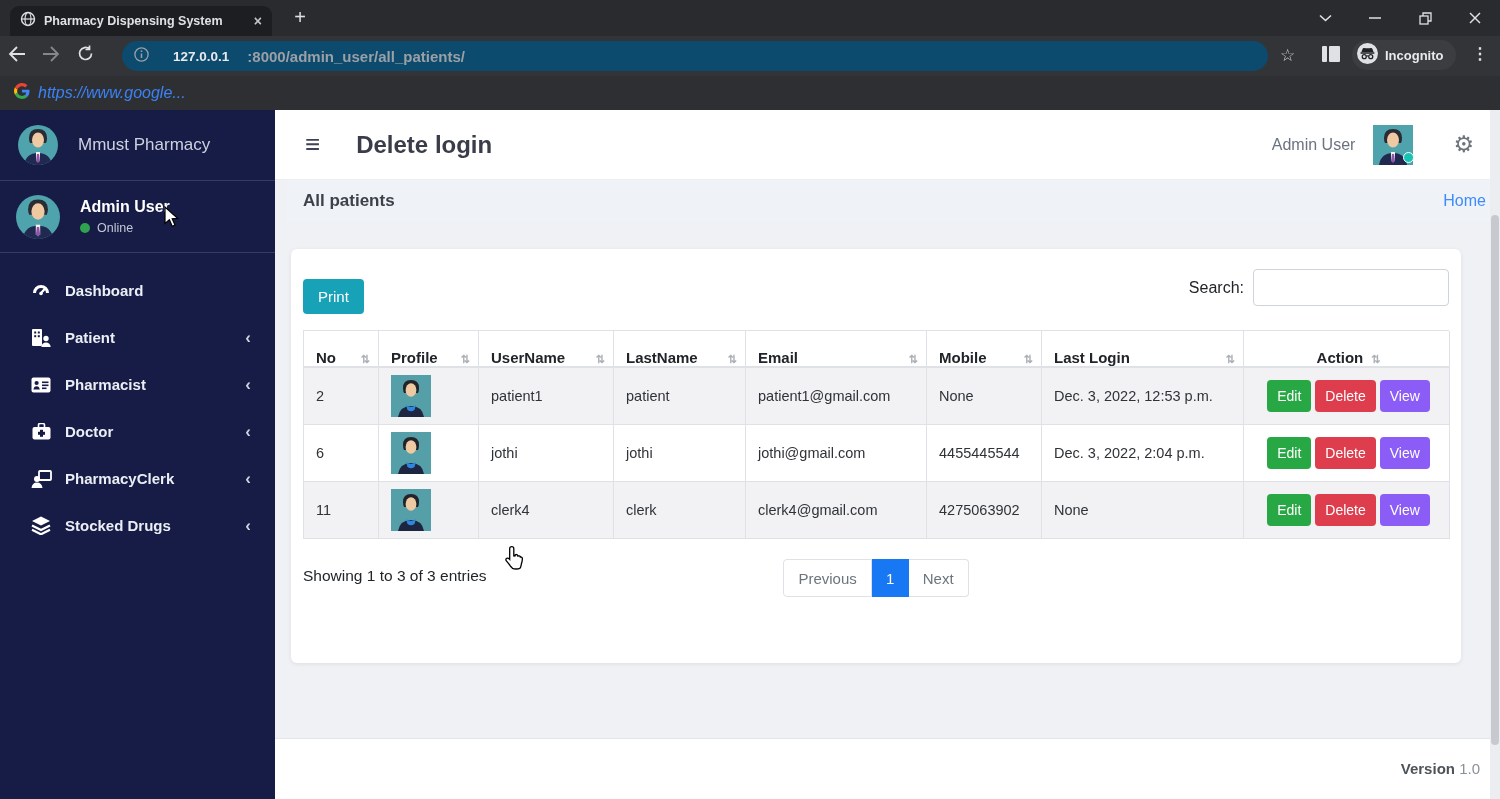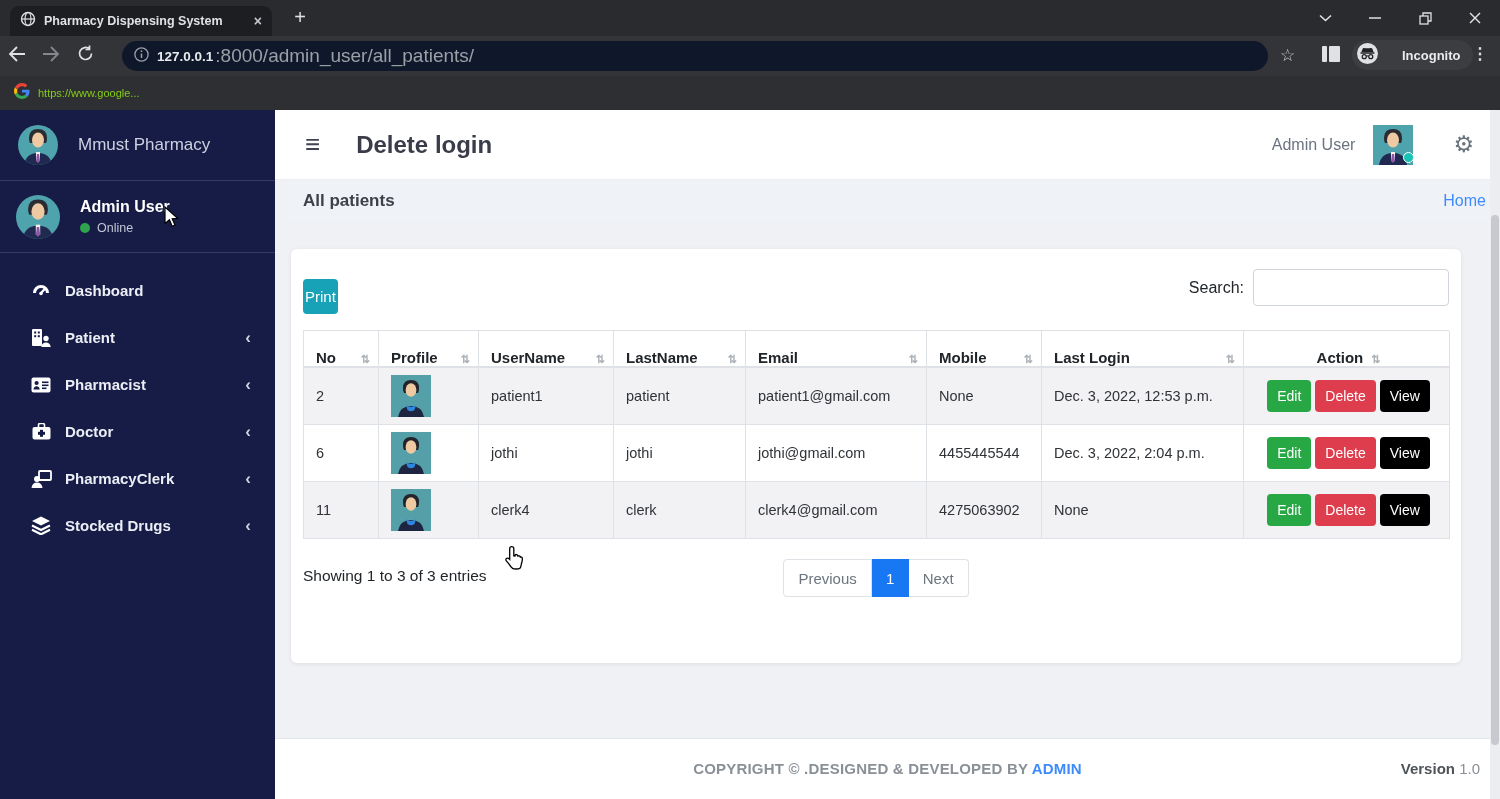--- a/index.html
+++ b/index.html
@@ -10,31 +10,31 @@
   .titlebar { position:absolute; left:0; top:0; width:1500px; height:36px; background:#2a2b2e; }
   .tab { position:absolute; left:10px; top:6px; width:262px; height:30px; background:#1d1e21; border-radius:9px 9px 0 0; display:flex; align-items:center; gap:8px; padding:0 10px;font-weight:bold; }
   .tab-title { flex:1; color:#dfe1e5; font-size:12.5px; white-space:nowrap; overflow:hidden; }
   .tab-close { color:#c3c6cb; font-size:14px; cursor:pointer; }
   .newtab { position:absolute; left:286px; top:4px; color:#dfe1e5; font-size:20px; width:28px; height:28px; text-align:center; line-height:26px; }
   .wincontrols { position:absolute; right:0; top:0; height:36px; display:flex; align-items:center; }
   .winbtn { width:50px; height:36px; display:flex; align-items:center; justify-content:center; }
 
   .toolbar { position:absolute; left:0; top:36px; width:1500px; height:40px; background:#333438; display:flex; align-items:center; }
   .navic { width:34px; text-align:center; font-size:17px; }
-  .urlbar { position:absolute; left:122px; top:5px; width:1146px; height:30px; background:#0f172a; border-radius:15px; display:flex; align-items:center; padding:0 12px; gap:8px; }
+  .urlbar { position:absolute; left:122px; top:5px; width:1146px; height:30px; background:#0c4a6e; border-radius:15px; display:flex; align-items:center; padding:0 12px; gap:24px; }
   .url-primary { color:#e8eaed; font-size:13.5px; font-weight:bold; }
-  .url-secondary { color:#9aa0a6; font-size:19px; margin-left:-6px; }
+  .url-secondary { color:#9aa0a6; font-size:15px; margin-left:-6px;font-weight:bold; }
   .star { position:absolute; left:1280px; top:9px; color:#c8cbcf; font-size:17px; }
   .sidepanel { position:absolute; left:1322px; top:10px; }
-  .incog { position:absolute; left:1352px; top:4px; height:30px; background:#3b3d41; border-radius:15px; display:flex; align-items:center; gap:24px; padding:0 12px 0 5px; }
+  .incog { position:absolute; left:1352px; top:4px; height:30px; background:#3b3d41; border-radius:15px; display:flex; align-items:center; gap:7px; padding:0 12px 0 5px; }
   .incog-label { color:#e8eaed; font-size:13px; font-weight:bold; }
   .dots { position:absolute; left:1472px; top:8px; color:#dfe1e5; font-size:16px; font-weight:bold; }
 
   .bookmarks { position:absolute; left:0; top:76px; width:1500px; height:34px; background:#2e2f33; display:flex; align-items:center; padding-left:14px; gap:8px; }
-  .bm-label { color:#84cc16; font-size:11px; }
+  .bm-label { color:#3b82f6; font-size:16px;font-style:italic; }
 
   
   .sidebar { position:absolute; left:0; top:110px; width:275px; height:689px; background:#161c45; color:#e8eaf2; }
   .brandrow { height:71px; display:flex; align-items:center; gap:20px; padding-left:18px; border-bottom:1px solid rgba(255,255,255,.14); }
   .brand-name { font-size:17px; color:#ccd1e2; }
   .userrow { height:72px; display:flex; align-items:center; gap:20px; padding-left:16px; border-bottom:1px solid rgba(255,255,255,.14); }
   .user-name { font-size:16px; font-weight:bold; color:#fff; }
   .status { display:flex; align-items:center; gap:7px; margin-top:5px; }
   .status-dot { width:10px; height:10px; border-radius:50%; background:#2ea44f; }
   .status-text { font-size:12.5px; color:#c2c6d4; }
@@ -61,37 +61,37 @@
   .breadcrumb { position:absolute; left:12px; top:70px; width:1225px; height:42px; background:#eff2f6; display:flex; align-items:center; padding:0 26px 0 16px; }
   .bc-title { font-size:17px; font-weight:bold; color:#3e4149; }
   .bc-home { margin-left:auto; font-size:16px; color:#3d8bfd; cursor:pointer; }
 
   .card { position:absolute; left:16px; top:139px; width:1170px; height:414px; background:#fff; border-radius:6px; box-shadow:0 1px 4px rgba(0,0,0,.08); }
   .card-hd { height:58px; display:flex; align-items:center; padding:0 12px 0 26px; border-bottom:1px solid #e9ecef; }
   .card-title { font-size:19px; color:#3d3f4e; }
   .btn-add { margin-left:auto; background:#17a2b8; color:#fff; border:none; border-radius:4px; font-size:14.5px; padding:9px 14px; cursor:pointer; font-family:inherit; }
   .card-bd { padding:12px; position:relative; }
   .toolrow { display:flex; align-items:center; margin-bottom:16px; }
-  .btn-print { background:#17a2b8; color:#fff; border:none; border-radius:4px; font-size:15px; padding:9px 2px; cursor:pointer; font-family:inherit;margin-top:18px; }
+  .btn-print { background:#17a2b8; color:#fff; border:none; border-radius:4px; font-size:15px; padding:9px 15px; cursor:pointer; font-family:inherit;margin-top:18px; }
   .searchbox { margin-left:auto; display:flex; align-items:center; gap:9px; }
   .search-label { font-size:16px; color:#212529; }
   .search-input { width:196px; height:37px; border:1px solid #ced4da; border-radius:4px; font-size:14px; padding:0 8px; font-family:inherit; }
 
   .tbl { border-top:1px solid #dee2e6; border-left:1px solid #dee2e6; width:1146px; }
   .tgrid { display:grid; grid-template-columns:75px 100px 135px 132px 181px 115px 202px 206px; }
   .th { height:37px; display:flex; align-items:flex-end; padding:0 8px 0 12px; font-size:15px; font-weight:bold; color:#212529; border-right:1px solid #dee2e6; border-bottom:2px solid #dee2e6; cursor:pointer; }
   .th.center { justify-content:center; }
   .sort { margin-left:auto; font-size:11px; color:#aab0b6; }
   .th.center .sort { margin-left:8px; }
   .td { min-height:57px; display:flex; align-items:center; padding:0 8px 0 12px; font-size:14.5px; color:#2f3337; border-right:1px solid #dee2e6; border-bottom:1px solid #dee2e6; }
   .trow.striped .td { background:#f2f2f5; }
   .profile-img { width:40px; height:42px; overflow:hidden; }
   .actions { justify-content:center; gap:4px; }
   .abtn { border:none; border-radius:4px; color:#fff; font-size:14px; padding:8px 10px; cursor:pointer; font-family:inherit; }
-  .abtn.edit { background:#28a745; } .abtn.del { background:#dd3d4c; } .abtn.view { background:#000000; }
+  .abtn.edit { background:#28a745; } .abtn.del { background:#dd3d4c; } .abtn.view { background:#8b5cf6; }
 
   .pagrow { position:relative; margin-top:20px; height:38px; display:flex; align-items:flex-end; justify-content:center; }
   .summary { position:absolute; left:0; top:8px; font-size:15.5px; color:#212529; }
   .pager { display:flex; }
   .pg { height:38px; display:flex; align-items:center; justify-content:center; border:1px solid #dee2e6; background:#fff; color:#6c757d; font-size:15px; padding:0 14px; cursor:pointer; }
   .pg.prev { border-radius:4px 0 0 4px; }
   .pg.next { border-radius:0 4px 4px 0; border-left:none; }
   .pg.cur { background:#1878f3; border-color:#1878f3; color:#fff; width:37px; padding:0; }
 
   .footer { position:absolute; left:0; bottom:0; width:1225px; height:61px; background:#fff; border-top:1px solid #e2e5ea; }
@@ -452,23 +452,20 @@
         <div class="pager">
           <span class="pg prev">Previous</span>
           <span class="pg cur">1</span>
           <span class="pg next">Next</span>
         </div>
       </div>
     </div>
   </div>
 
   <div class="footer">
-    <div class="copyright">
-      <span>COPYRIGHT © .DESIGNED &amp; DEVELOPED BY </span><span class="adm">ADMIN</span>
-    </div>
     <div class="version">
       <b>Version</b> <span>1.0</span>
     </div>
   </div>
 </div>
 
 <div class="scrollbar">
     <div class="thumb"></div>
   </div>
 

